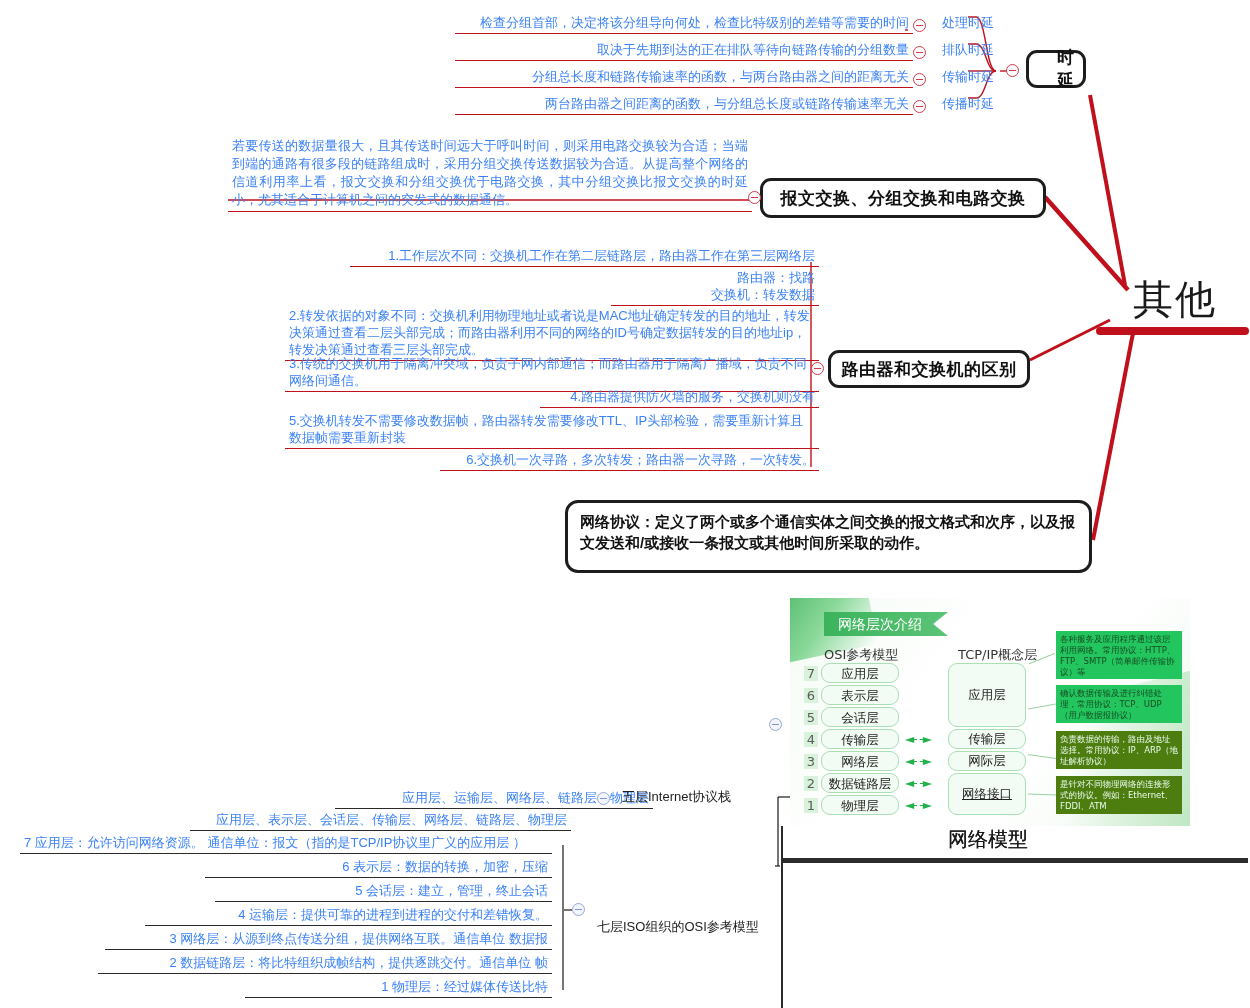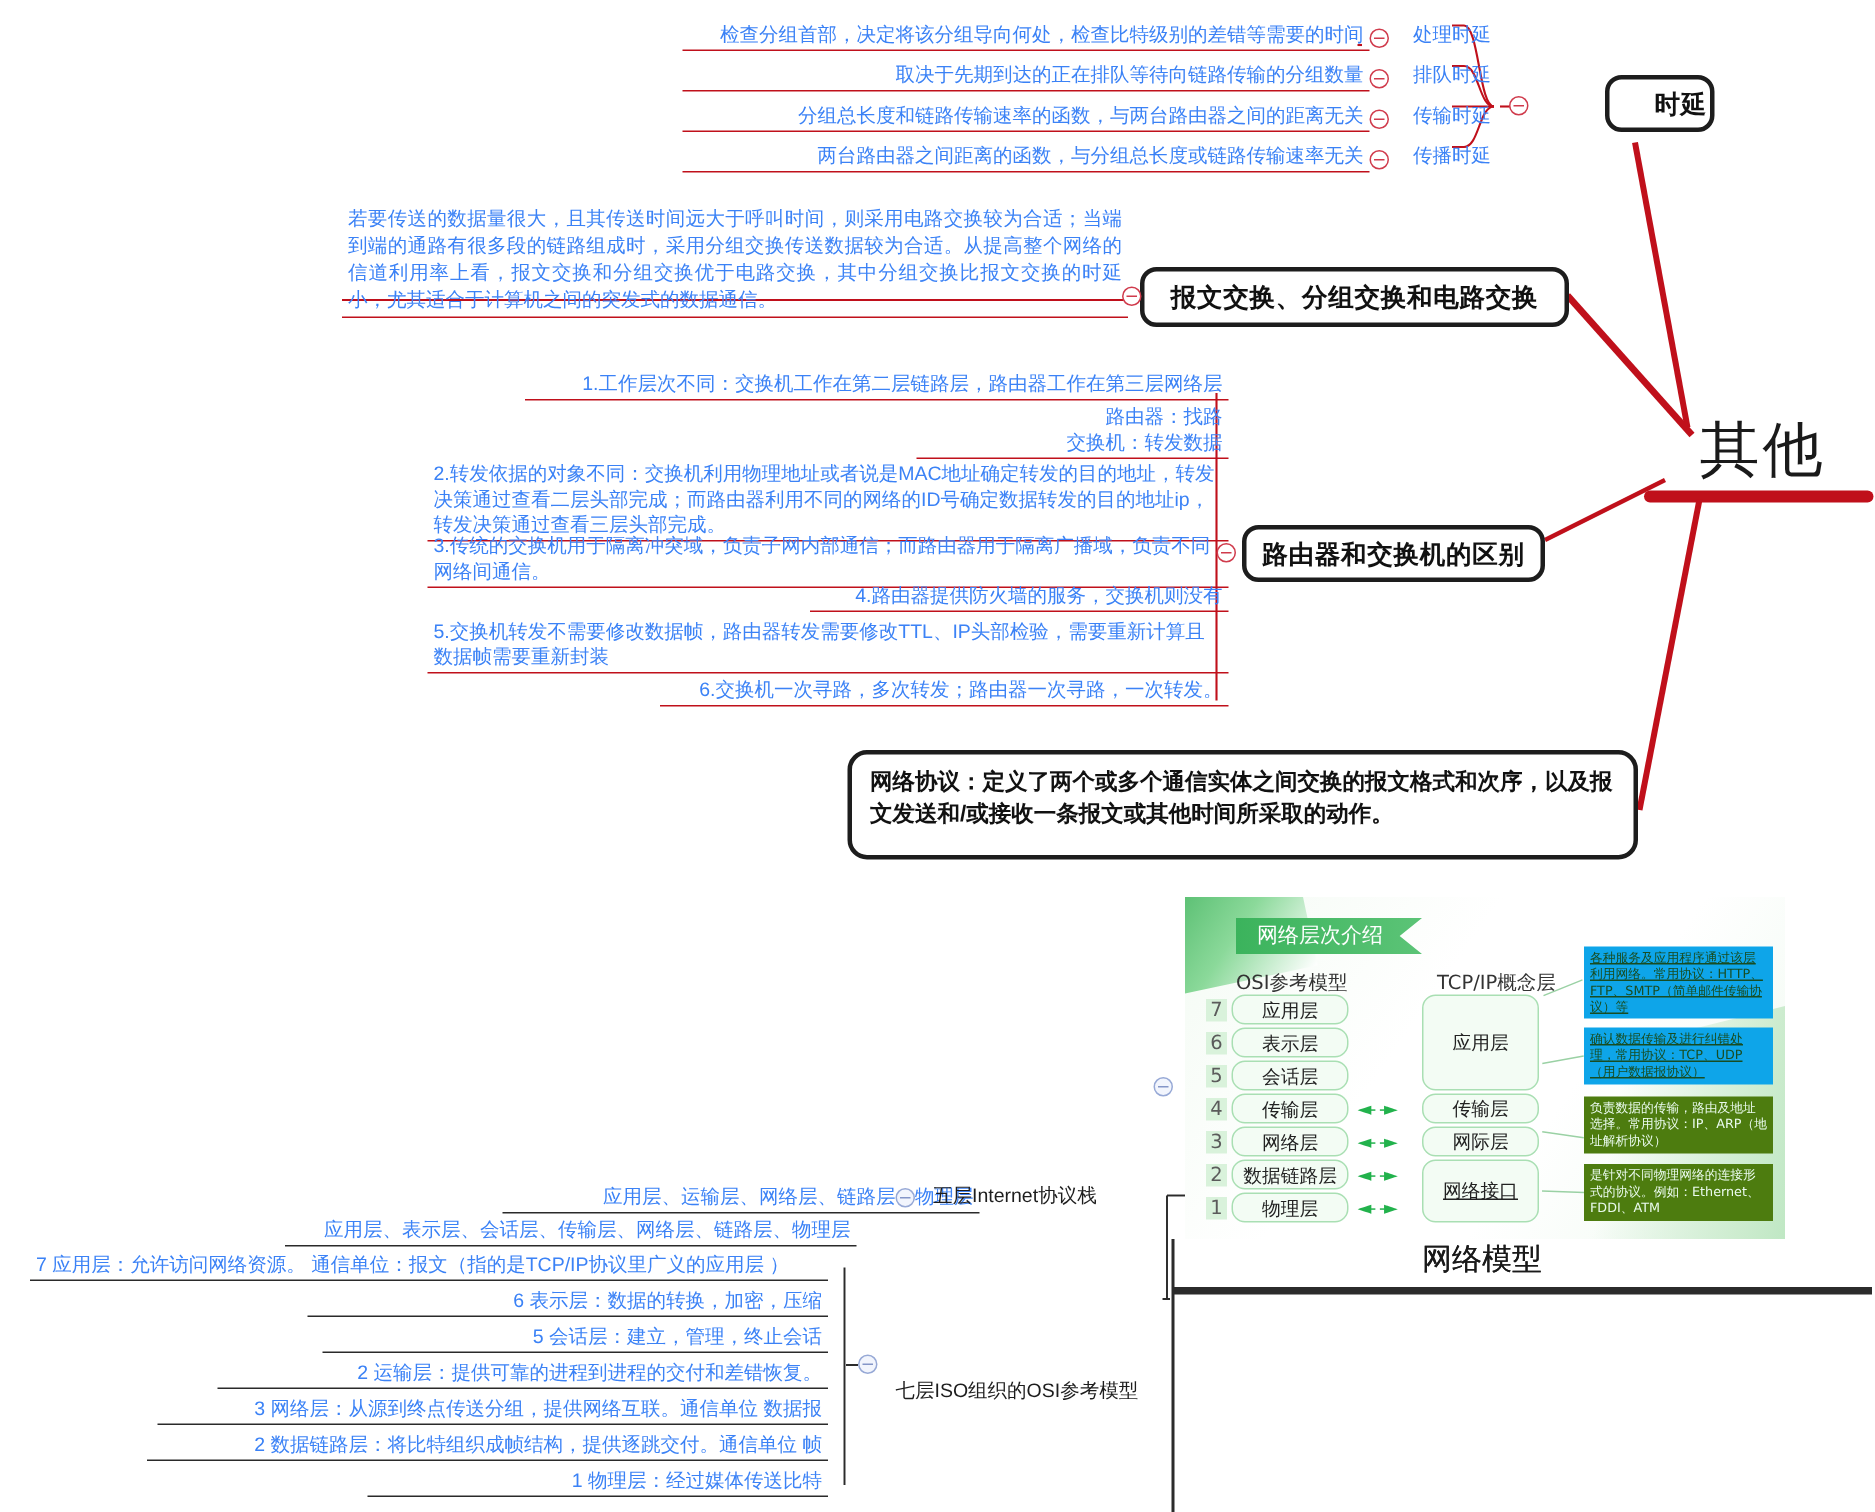--- a/index.html
+++ b/index.html
@@ -99,21 +99,21 @@
   .nm .tcpbox{
     position:absolute;box-sizing:border-box;border:1px solid #a9dfb3;border-radius:9px;
     background:#f3fcf4;color:#222;font-size:12.5px;display:flex;align-items:center;
     justify-content:center;white-space:nowrap;
   }
   .nm .arrow{position:absolute;color:#22b24c;font-size:12px;letter-spacing:-1px;white-space:nowrap;}
   .nm .note{
     position:absolute;box-sizing:border-box;font-size:8.5px;line-height:11px;
     padding:3px 4px;white-space:normal;
   }
-  .nm .note.lite{background:#0ea5e9;color:#184d22;text-decoration:underline;}
+  .nm .note.lite{background:#22c55e;color:#184d22;}
   .nm .note.dark{background:#4d7c0f;color:#eafbee;}
   .nm .leader{position:absolute;background:#9ad1a4;height:1px;}
   .nm-title{
     position:absolute;font-family:"DejaVu Serif","Liberation Serif",serif;
     font-size:20px;color:#1a1a1a;white-space:nowrap;
   }
 </style>
 </head>
 <body>
 
@@ -157,21 +157,21 @@
 
     <path d="M778 866 L 778 797" stroke="#2b2b2b" stroke-width="1.3" fill="none"></path>
     <path d="M778 797 L 790 797" stroke="#2b2b2b" stroke-width="1.3" fill="none"></path>
 
     <path d="M782 826 L 782 1008" stroke="#2b2b2b" stroke-width="2" fill="none"></path>
     <path d="M782 866 L 782 866" stroke="#2b2b2b" stroke-width="2" fill="none"></path>
   </svg>
 
   <div class="root" style="left:1133px;top:272px;">其他</div>
 
-  <div class="pill small" style="left:1070px;top:50px;width:73px;height:38px;padding-left:28px;">时延</div>
+  <div class="pill small" style="left:1026px;top:50px;width:60px;height:38px;padding-left:28px;">时延</div>
 
   <div class="toggle red" style="left:1006px;top:64px;"></div>
 
   <div class="leaf red ta-r" style="left:455px;top:13px;width:450px;">检查分组首部，决定将该分组导向何处，检查比特级别的差错等需要的时间</div>
   <div class="toggle red" style="left:913px;top:19px;"></div>
   <div class="leaf red" style="left:938px;top:13px;width:60px;border-bottom:none;">处理时延</div>
 
   <div class="leaf red ta-r" style="left:455px;top:40px;width:450px;">取决于先期到达的正在排队等待向链路传输的分组数量</div>
   <div class="toggle red" style="left:913px;top:46px;"></div>
   <div class="leaf red" style="left:938px;top:40px;width:60px;border-bottom:none;">排队时延</div>
@@ -219,21 +219,21 @@
   <div class="node-label" style="left:622px;top:788px;">五层Internet协议栈</div>
 
   <div class="leaf dark ta-r" style="left:190px;top:810px;width:373px;">应用层、表示层、会话层、传输层、网络层、链路层、物理层</div>
 
   <div class="toggle blue" style="left:572px;top:903px;"></div>
   <div class="node-label" style="left:597px;top:899px;margin-top:19px;">七层ISO组织的OSI参考模型</div>
 
   <div class="leaf dark" style="left:20px;top:833px;width:524px;">7 应用层：允许访问网络资源。 通信单位：报文（指的是TCP/IP协议里广义的应用层 ）</div>
   <div class="leaf dark ta-r" style="left:205px;top:857px;width:339px;">6 表示层：数据的转换，加密，压缩</div>
   <div class="leaf dark ta-r" style="left:215px;top:881px;width:329px;">5 会话层：建立，管理，终止会话</div>
-  <div class="leaf dark ta-r" style="left:145px;top:905px;width:399px;">2 运输层：提供可靠的进程到进程的交付和差错恢复。</div>
+  <div class="leaf dark ta-r" style="left:145px;top:905px;width:399px;">4 运输层：提供可靠的进程到进程的交付和差错恢复。</div>
   <div class="leaf dark ta-r" style="left:105px;top:929px;width:439px;">3 网络层：从源到终点传送分组，提供网络互联。通信单位 数据报</div>
   <div class="leaf dark ta-r" style="left:98px;top:953px;width:446px;">2 数据链路层：将比特组织成帧结构，提供逐跳交付。通信单位 帧</div>
   <div class="leaf dark ta-r" style="left:245px;top:977px;width:299px;">1 物理层：经过媒体传送比特</div>
 
   <div class="nm">
     <div class="bgwash"></div>
     <div class="corner"></div>
     <div class="diag"></div>
 
     <div class="ribbon">网络层次介绍</div>

